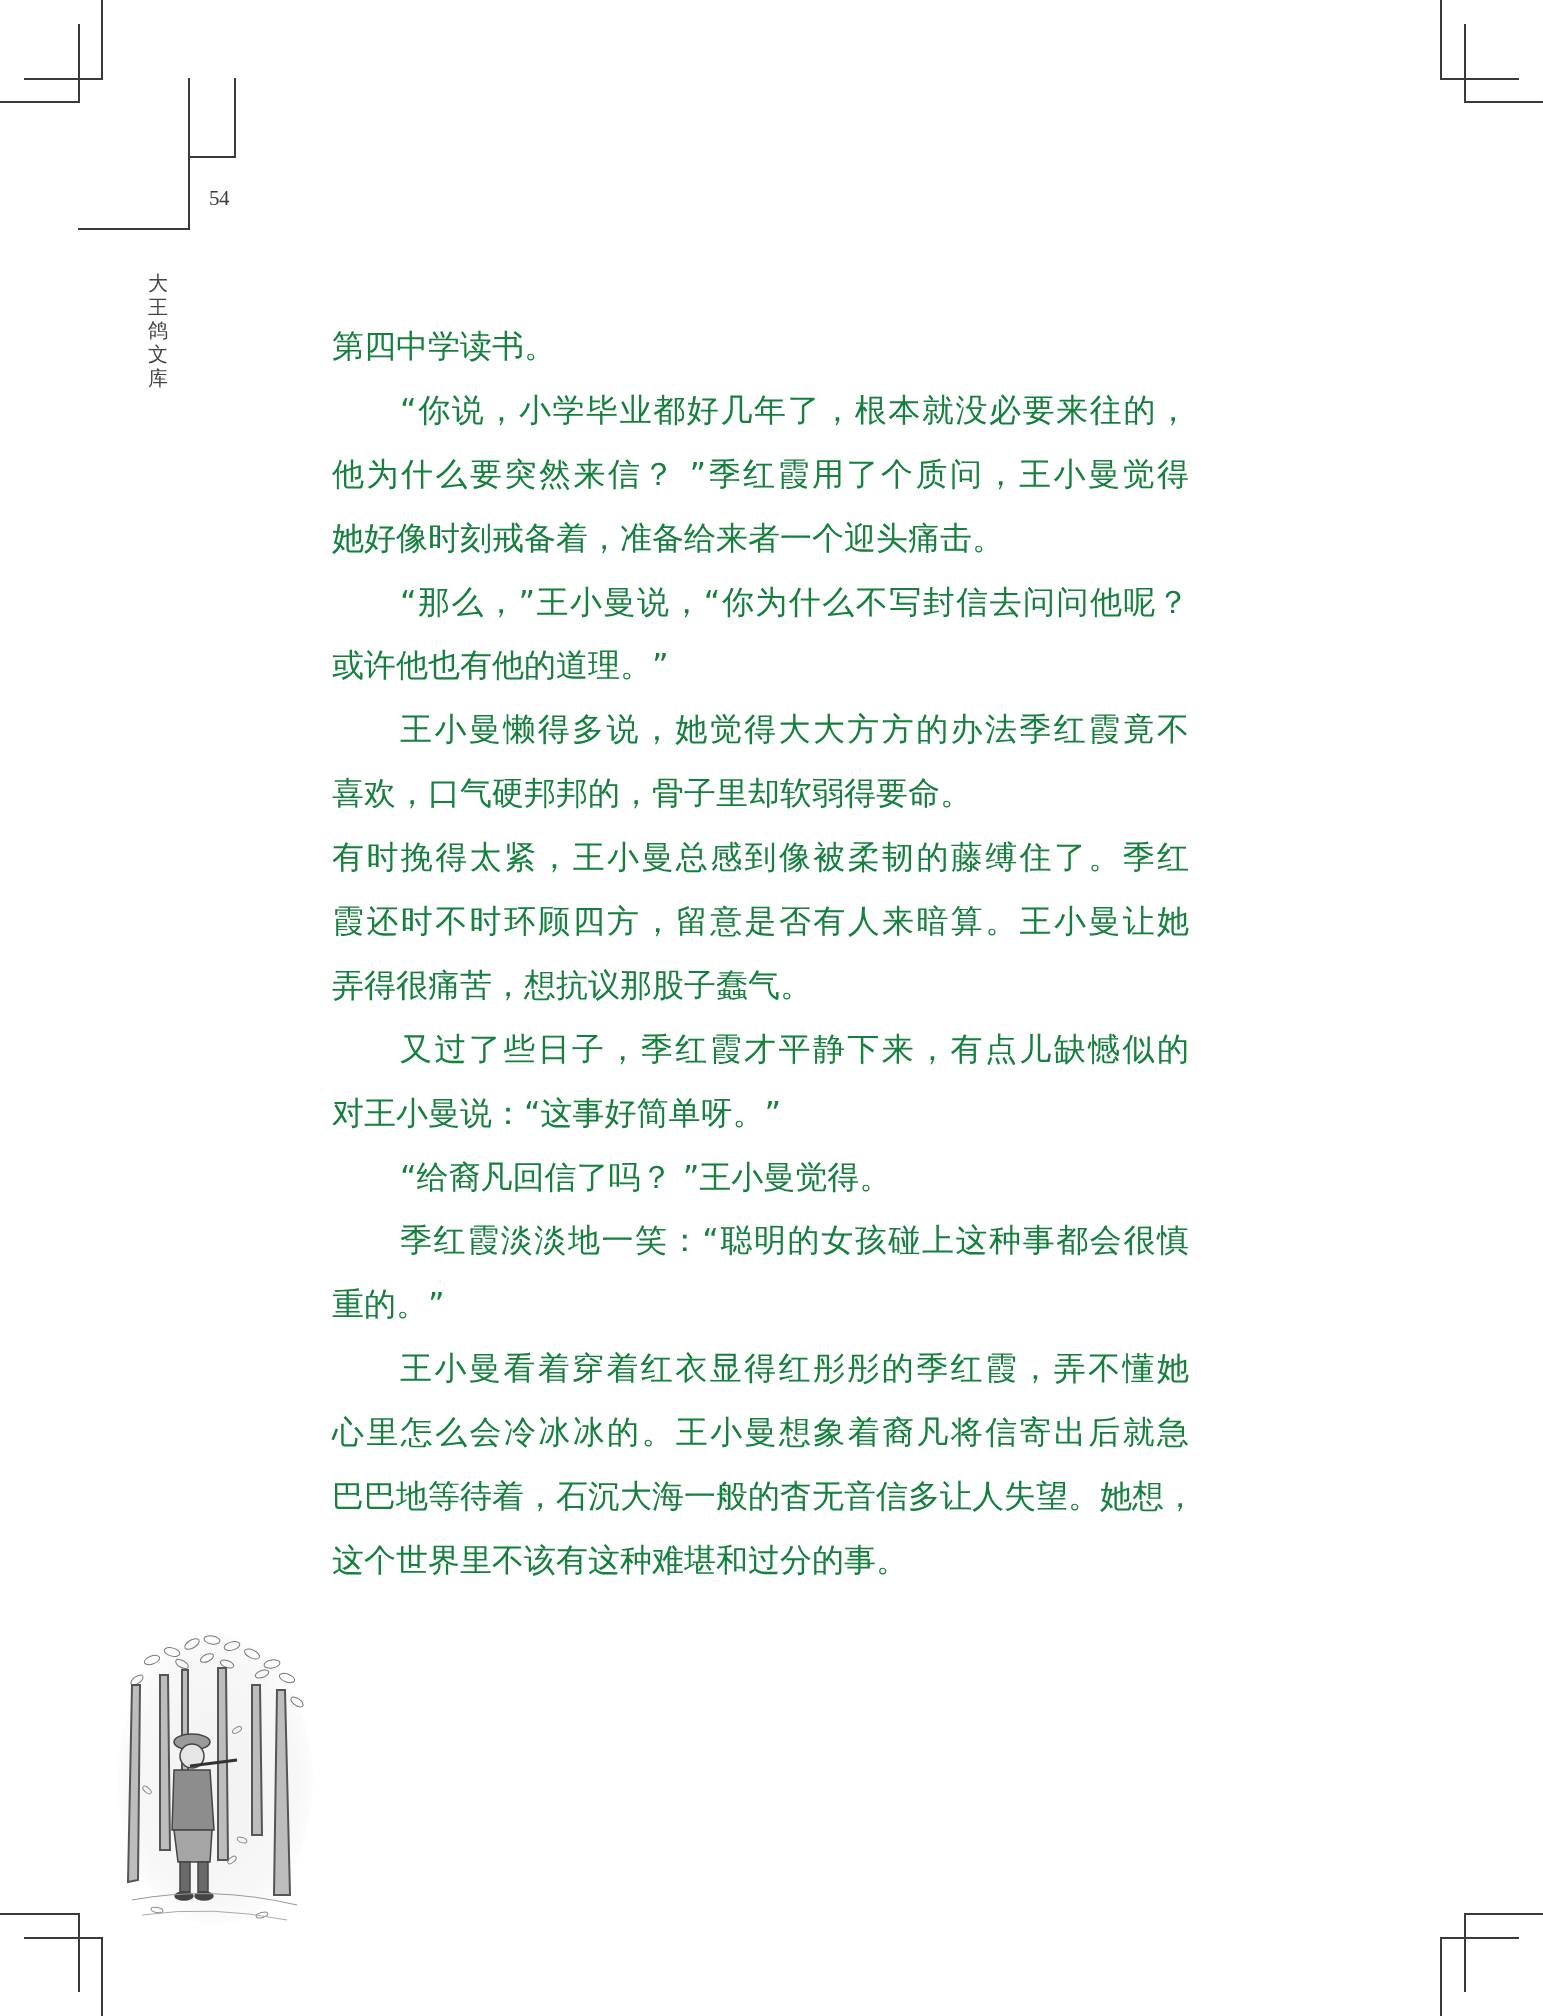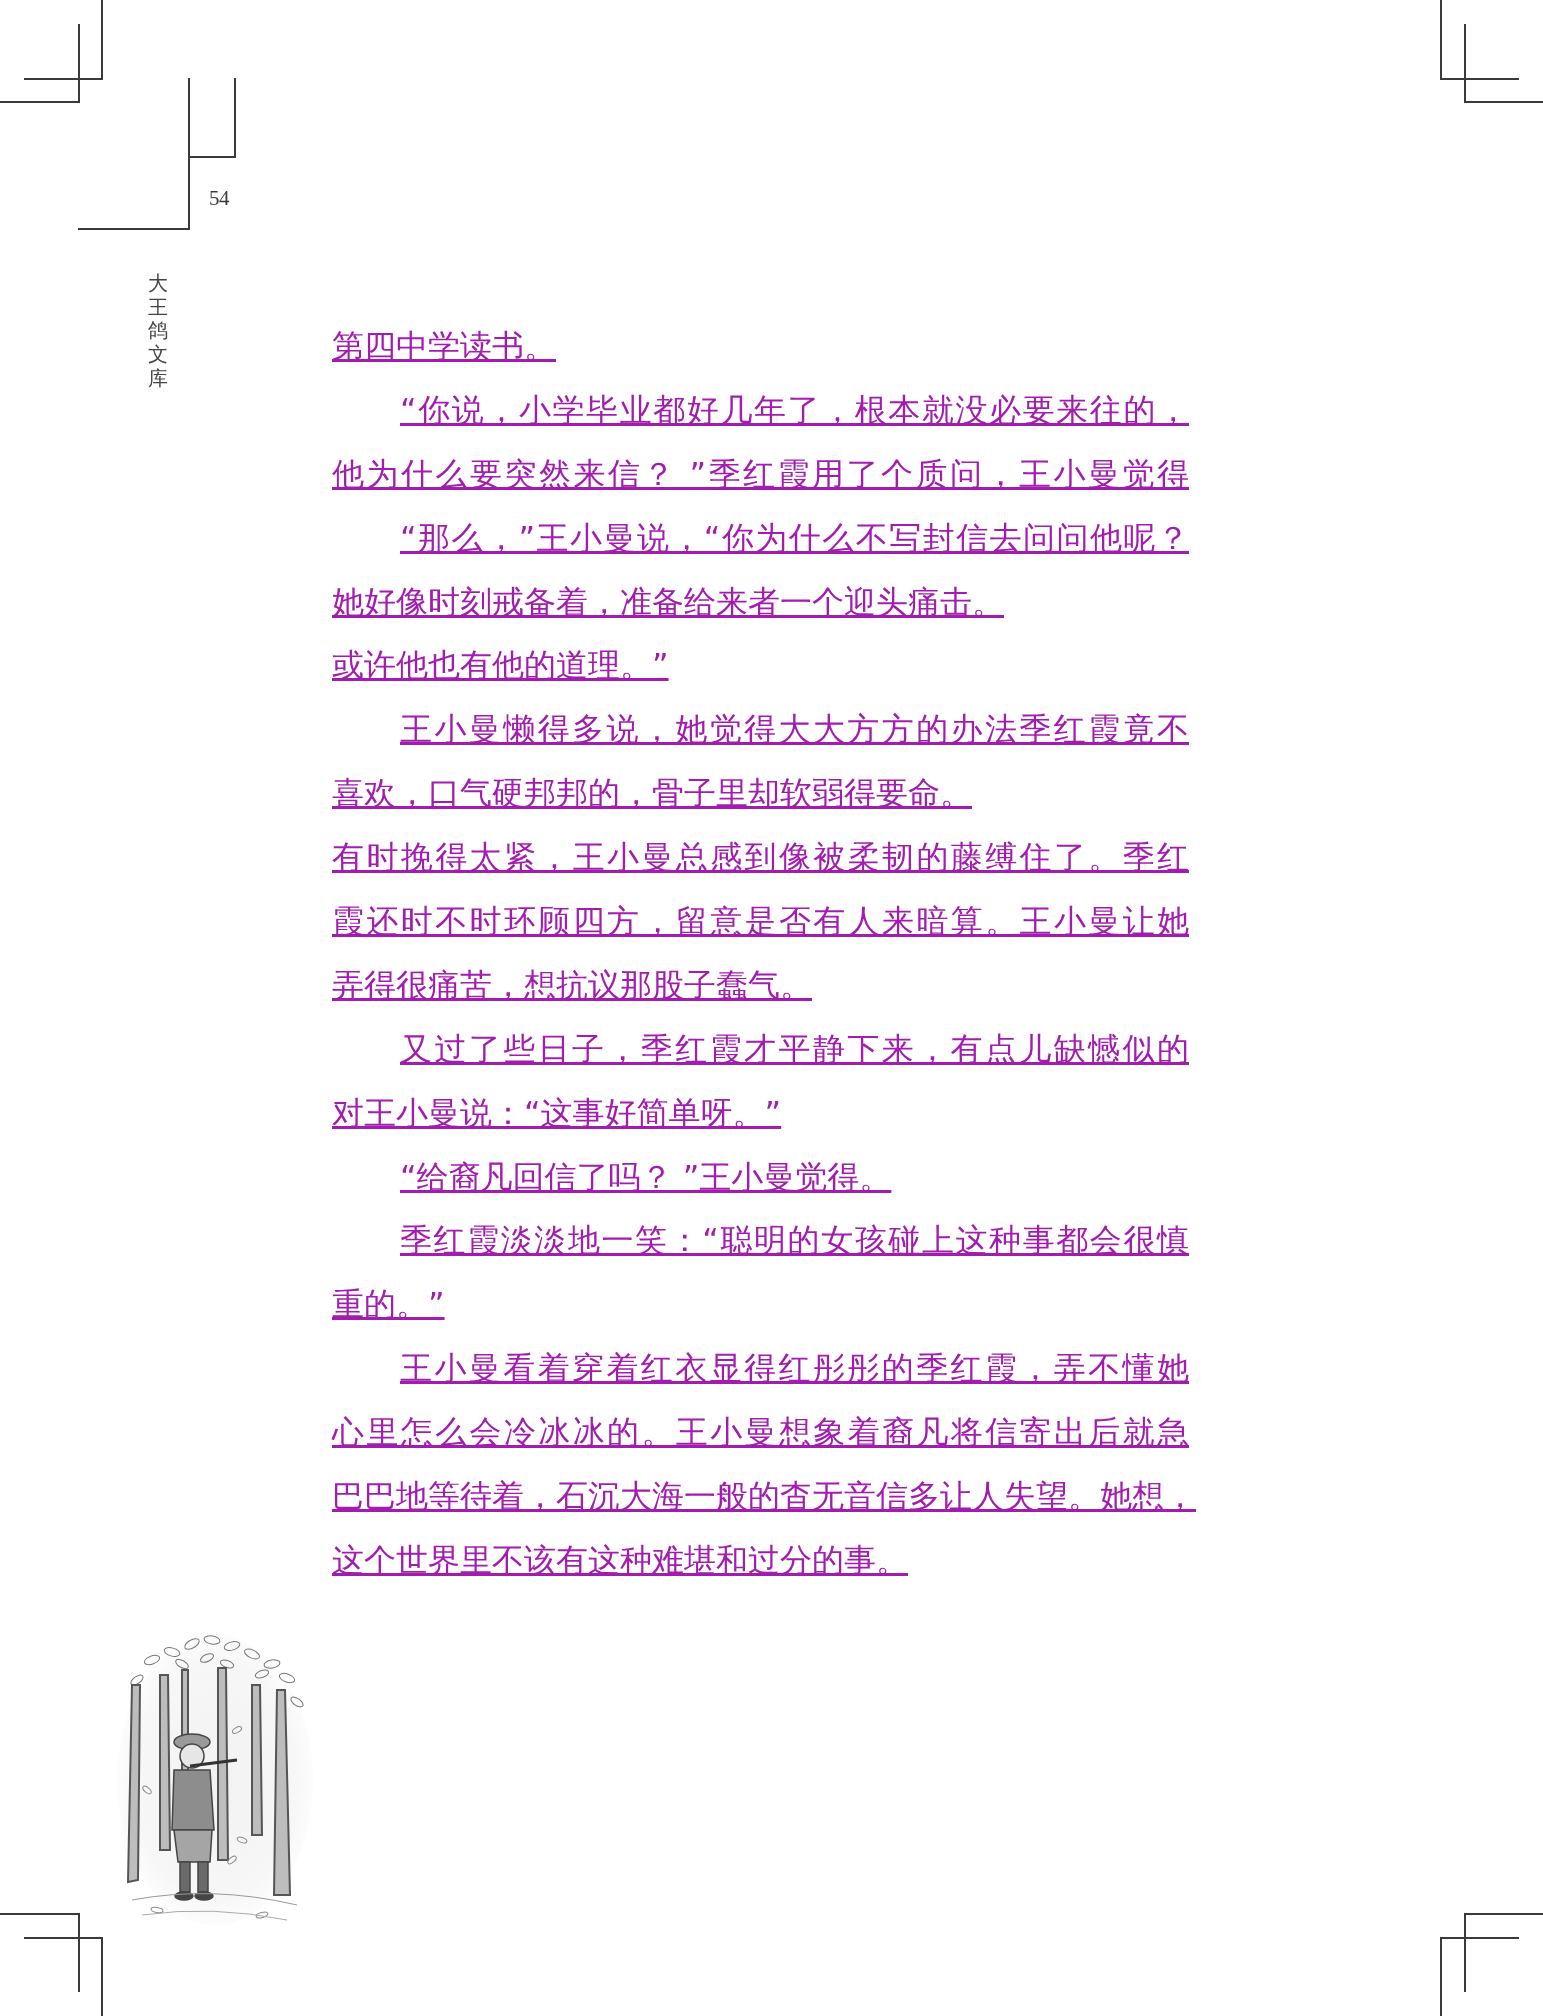--- a/index.html
+++ b/index.html
@@ -49,22 +49,21 @@
       top: 315px;
       width: 857px;
     }
     .line {
       height: 63.9px;
       line-height: 63.9px;
       font-size: 32px;
       white-space: nowrap;
       text-align: justify;
       text-align-last: justify;
-      color: #a21caf;
-      text-decoration: underline;
+      color: #15803d;
     }
     .line.indent { padding-left: 68px; }
     .line.last { text-align-last: left; text-align: left; }
 
     .illustration {
       position: absolute;
       left: 112px;
       top: 1630px;
       width: 205px;
       height: 300px;
@@ -105,22 +104,22 @@
   <span>王</span>
   <span>鸽</span>
   <span>文</span>
   <span>库</span>
 </div>
 
 <div class="body-text">
   <div class="line last">第四中学读书。</div>
   <div class="line indent">“你说，小学毕业都好几年了，根本就没必要来往的，</div>
   <div class="line">他为什么要突然来信？ ”季红霞用了个质问，王小曼觉得</div>
+  <div class="line last">她好像时刻戒备着，准备给来者一个迎头痛击。</div>
   <div class="line indent">“那么，”王小曼说，“你为什么不写封信去问问他呢？</div>
-  <div class="line last">她好像时刻戒备着，准备给来者一个迎头痛击。</div>
   <div class="line last">或许他也有他的道理。”</div>
   <div class="line indent">王小曼懒得多说，她觉得大大方方的办法季红霞竟不</div>
   <div class="line last">喜欢，口气硬邦邦的，骨子里却软弱得要命。</div>
   <div class="line">有时挽得太紧，王小曼总感到像被柔韧的藤缚住了。季红</div>
   <div class="line">霞还时不时环顾四方，留意是否有人来暗算。王小曼让她</div>
   <div class="line last">弄得很痛苦，想抗议那股子蠢气。</div>
   <div class="line indent">又过了些日子，季红霞才平静下来，有点儿缺憾似的</div>
   <div class="line last">对王小曼说：“这事好简单呀。”</div>
   <div class="line indent last">“给裔凡回信了吗？ ”王小曼觉得。</div>
   <div class="line indent">季红霞淡淡地一笑：“聪明的女孩碰上这种事都会很慎</div>

